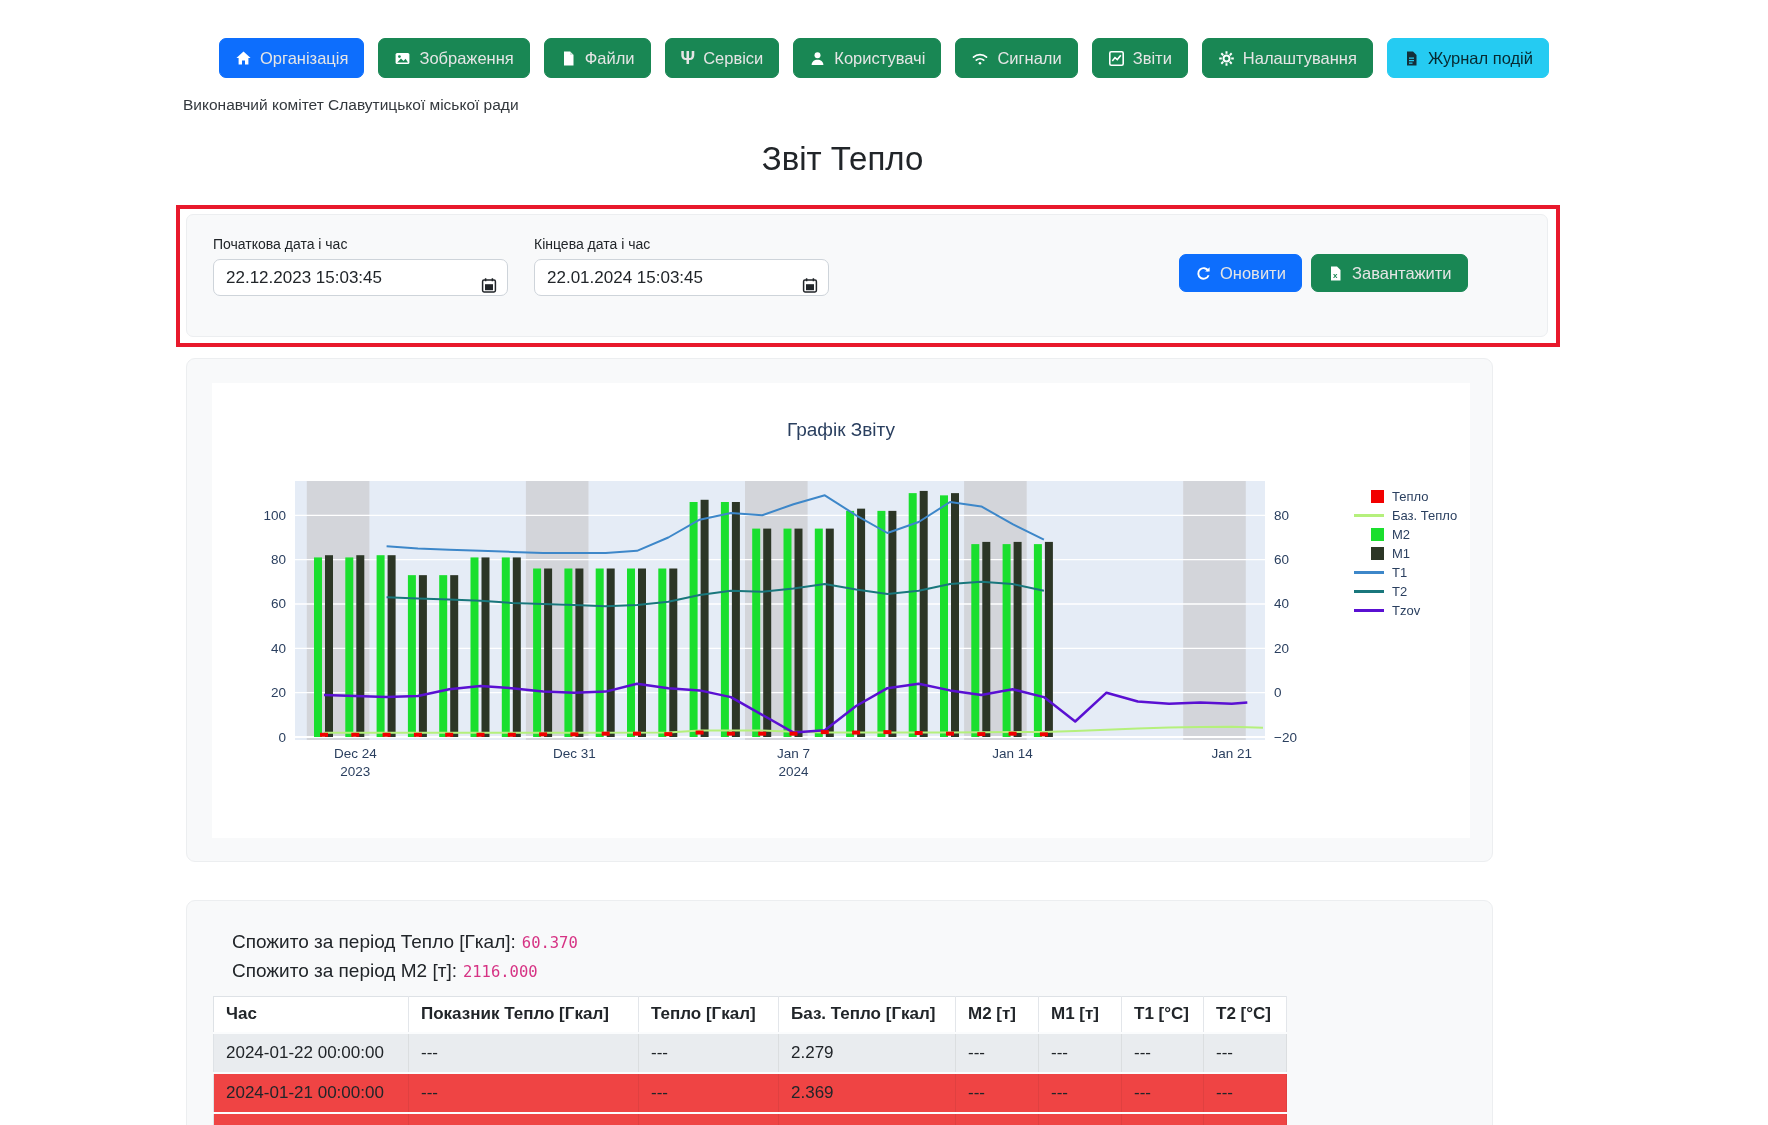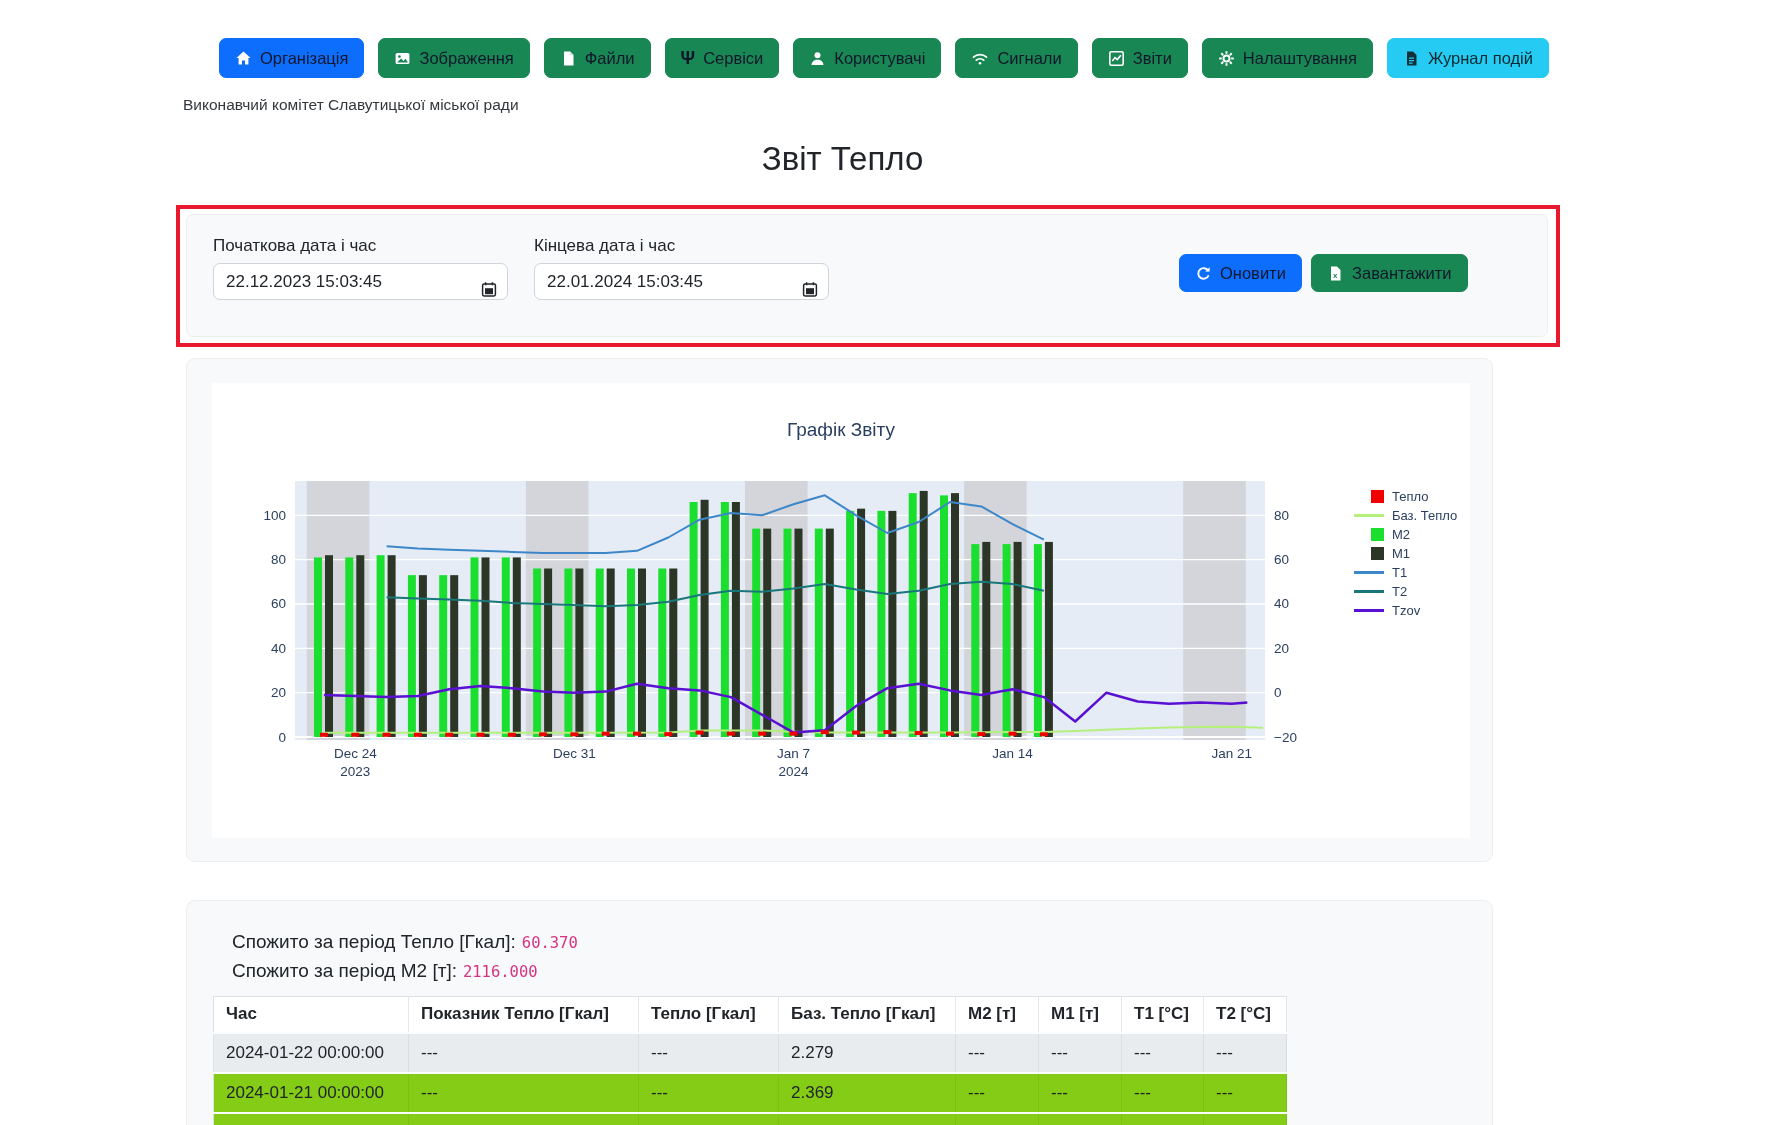--- a/index.html
+++ b/index.html
@@ -5,40 +5,40 @@
   * { box-sizing: border-box; margin: 0; padding: 0; }
   html,body { background:#fff; }
   .canvas {
     position: relative; width: 1768px; height: 1125px; overflow: hidden;
     background:#fff; font-family:"Liberation Sans", sans-serif; color:#212529;
   }
   
   .nav-row { position:absolute; left:219px; top:38px; display:flex; gap:14px; }
   .btn {
     display:inline-flex; align-items:center; gap:8px; height:40px; padding:0 15px;
-    border-radius:7px; border:1px solid rgba(0,0,0,.12); color:#0f172a; font-size:16.5px;
+    border-radius:7px; border:1px solid rgba(0,0,0,.12); color:#e5e5e5; font-size:16.5px;
     white-space:nowrap; cursor:pointer; line-height:1;
   }
   .btn.primary { background:#0d6efd; border-color:#0d6efd; }
   .btn.success { background:#198754; border-color:#198754; }
   .btn.info    { background:#25cbf2; border-color:#25cbf2; color:#072a31; }
   .btn svg { display:block; }
   .glyph-icon { font-size:18px; font-weight:bold; line-height:1; }
   
   .org-link { position:absolute; left:183px; top:96px; font-size:15.5px; color:#33383d;
               cursor:pointer; }
   .page-title { position:absolute; left:0; top:140px; width:1685px; text-align:center;
                 font-size:33px; font-weight:400; color:#212529; }
   
   .highlight-box { position:absolute; left:176px; top:205px; width:1384px; height:142px;
                    border:4px solid #e8192c; z-index:5; pointer-events:none; }
   .form-card { position:absolute; left:186px; top:214px; width:1362px; height:123px;
                background:#f8f9fa; border:1px solid #eceef0; border-radius:7px; }
   .field { position:absolute; top:236px; }
-  .field label { display:block; font-size:17px; margin-bottom:7px; color:#212529; }
+  .field label { display:block; font-size:14px; margin-bottom:7px; color:#212529; }
   .field .input-wrap { position:relative; width:295px; }
   .field input { width:295px; height:37px; border:1px solid #ced4da; border-radius:7px;
                  background:#fff; font-size:17px; color:#212529; padding:0 38px 0 12px;
                  font-family:"Liberation Sans", sans-serif; }
   .field input.no-icon { padding-right:12px; }
   .cal-icon { position:absolute; right:11px; top:8px; }
   .form-btn { position:absolute; top:254px; height:38px; }
   
   .chart-card { position:absolute; left:186px; top:358px; width:1307px; height:504px;
                 background:#f8f9fa; border:1px solid #eceef0; border-radius:9px; }
@@ -55,21 +55,21 @@
   .table-card { position:absolute; left:186px; top:900px; width:1307px; height:300px;
                 background:#f8f9fa; border:1px solid #eceef0; border-radius:9px; }
   .summary { position:absolute; left:232px; top:928px; font-size:19px; line-height:27px; color:#212529; }
   .summary .val { font-family:"DejaVu Sans Mono", monospace; font-size:15.5px; color:#d63384; padding-left:6px;text-align:right; }
   table.report { position:absolute; left:213px; top:996px; border-collapse:collapse;
                  background:#fff; border:1px solid #dee2e6; table-layout:fixed; width:1073px; }
   table.report th { text-align:left; font-size:17px; font-weight:bold; height:36px;
                     padding:4px 12px; border-bottom:1px solid #cfd4d9; border-right:1px solid #e3e6ea; }
   table.report td { font-size:17px; height:40px; padding:4px 12px; border-right:1px solid rgba(0,0,0,.06);margin-left:39px; }
   tr.row-gray td   { background:#e9ecef; border-top:2px solid #fbfcfd; }
-  tr.row-yellow td { background:#84cc16; border-top:2px solid #fbfcfd; }
+  tr.row-yellow td { background:#ef4444; border-top:2px solid #fbfcfd; }
   col.c0{width:195px} col.c1{width:230px} col.c2{width:140px} col.c3{width:177px}
   col.c4{width:83px}  col.c5{width:83px}  col.c6{width:82px}  col.c7{width:83px}
 </style>
 </head>
 <body>
 
 <div class="canvas">
 
   <div class="nav-row">
     <button class="btn primary">

